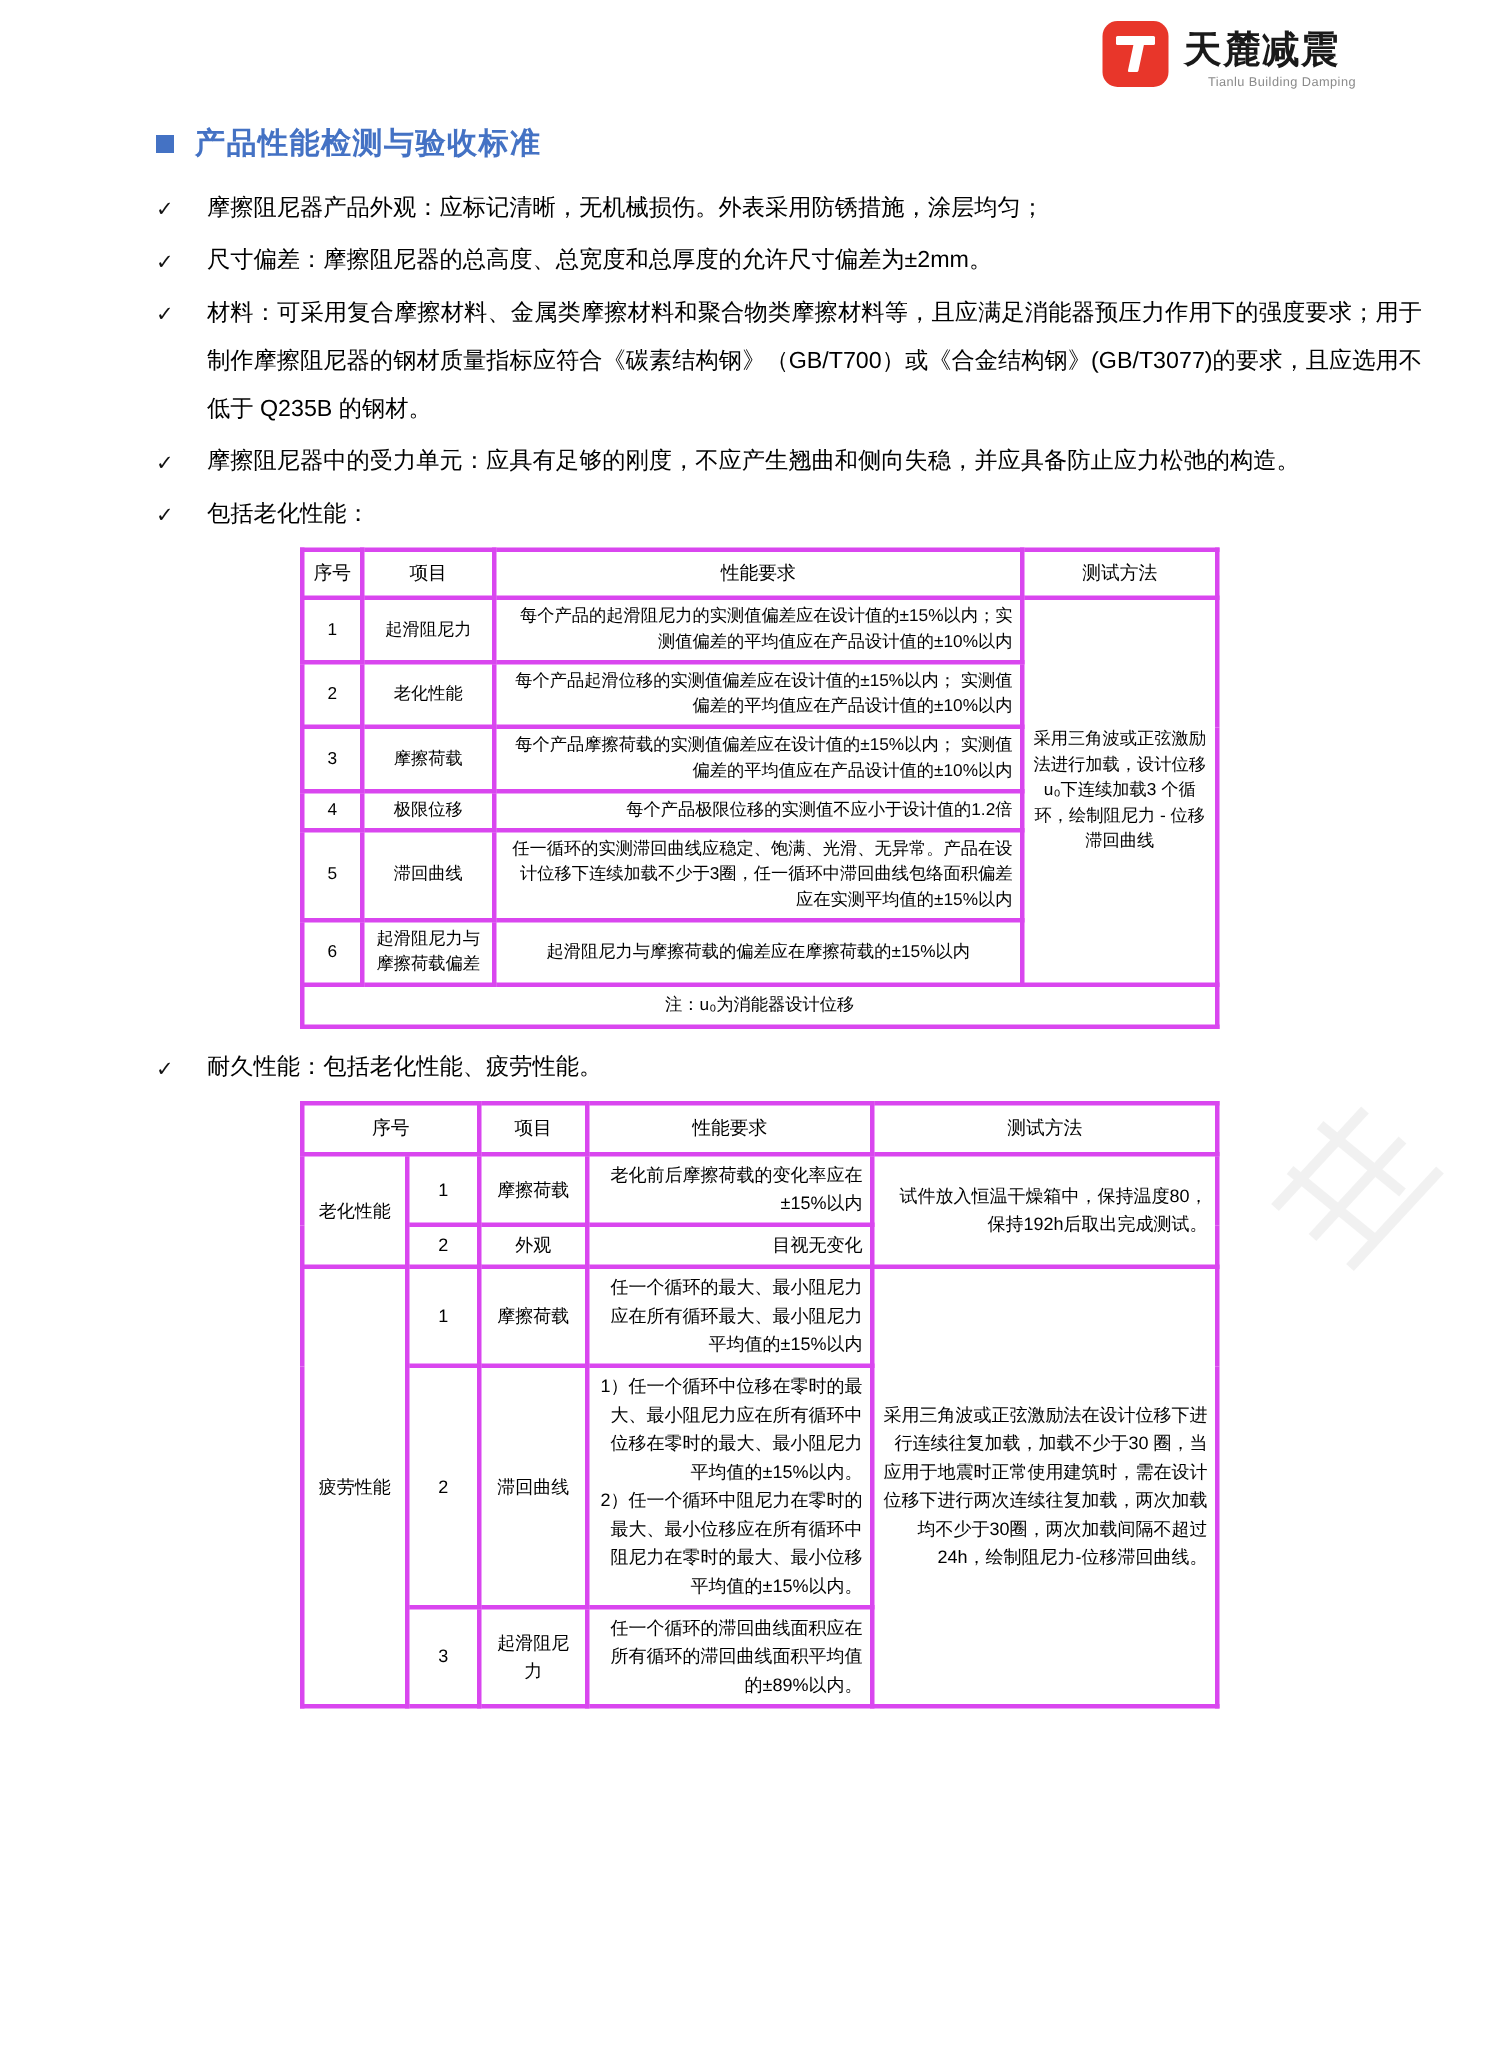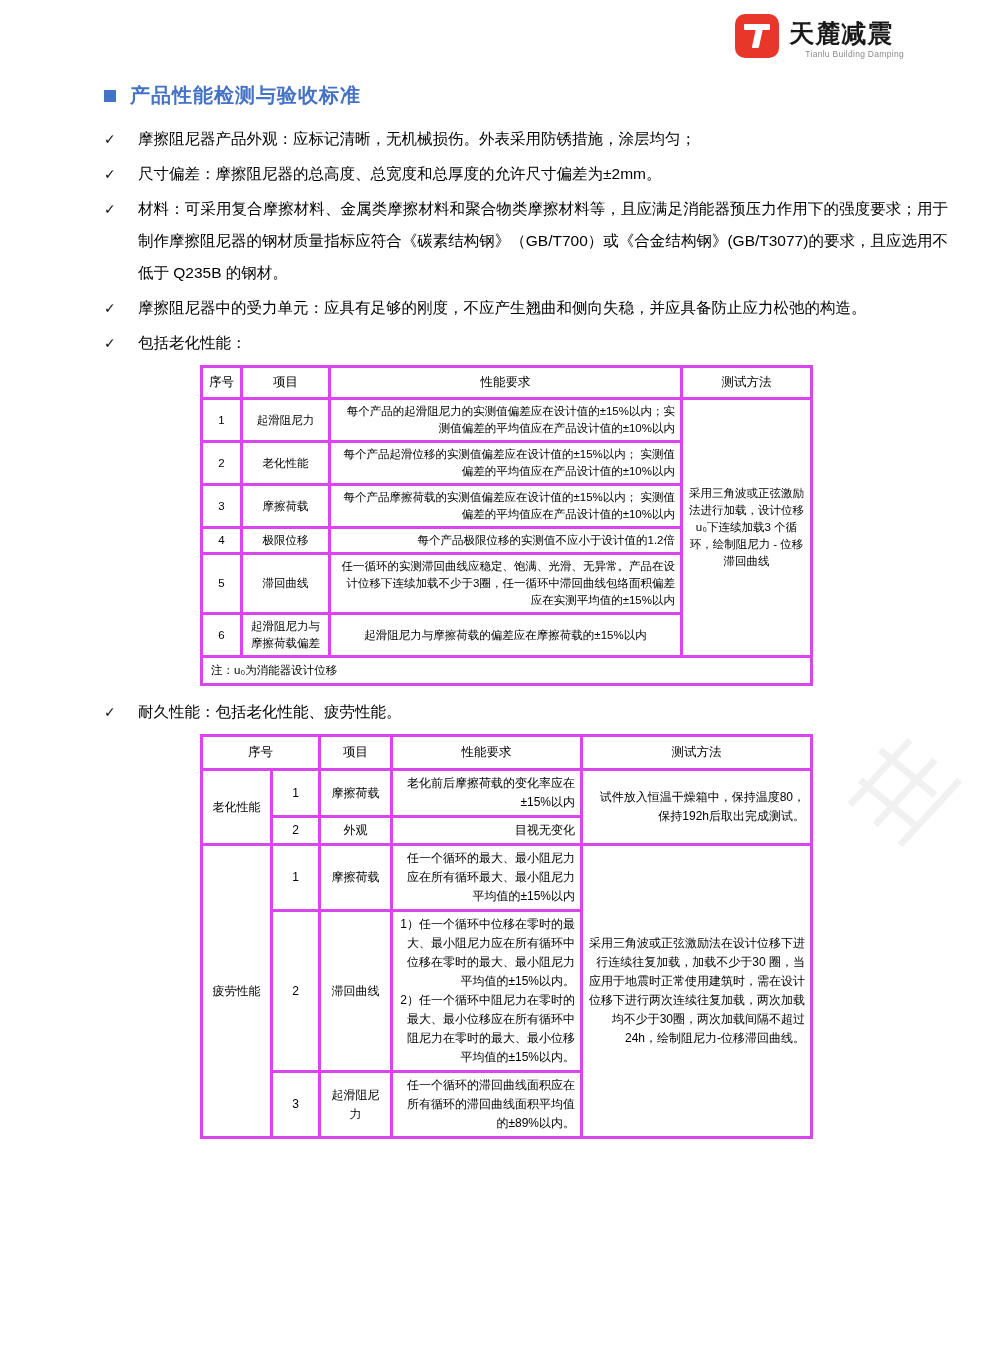--- a/index.html
+++ b/index.html
@@ -117,21 +117,21 @@
     border: 3px solid #d946ef;
     padding: 3px 5px;
     vertical-align: middle;
     font-weight: normal;
   }
   table.t1 { width: 610px; margin-left: 96px; }
   table.t2 { width: 610px; margin-left: 96px; font-size: 12px; line-height: 19px; }
   .c { text-align: center; }
   .l { text-align: right; }
   .hdr { text-align: center; font-size: 12.5px; padding: 6px 4px; }
-  .note-cell { text-align: left; padding: 4px 8px; font-size: 11.5px; }
+  .note-cell { text-align: center; padding: 4px 8px; font-size: 11.5px; }
 
   .t1 .col-no    { width: 40px; }
   .t1 .col-item  { width: 88px; }
   .t1 .col-req   { width: 352px; }
   .t1 .col-meth  { width: 130px; }
 
   .t2 .col-cat   { width: 70px; }
   .t2 .col-no    { width: 48px; }
   .t2 .col-item  { width: 72px; }
   .t2 .col-req   { width: 190px; }

